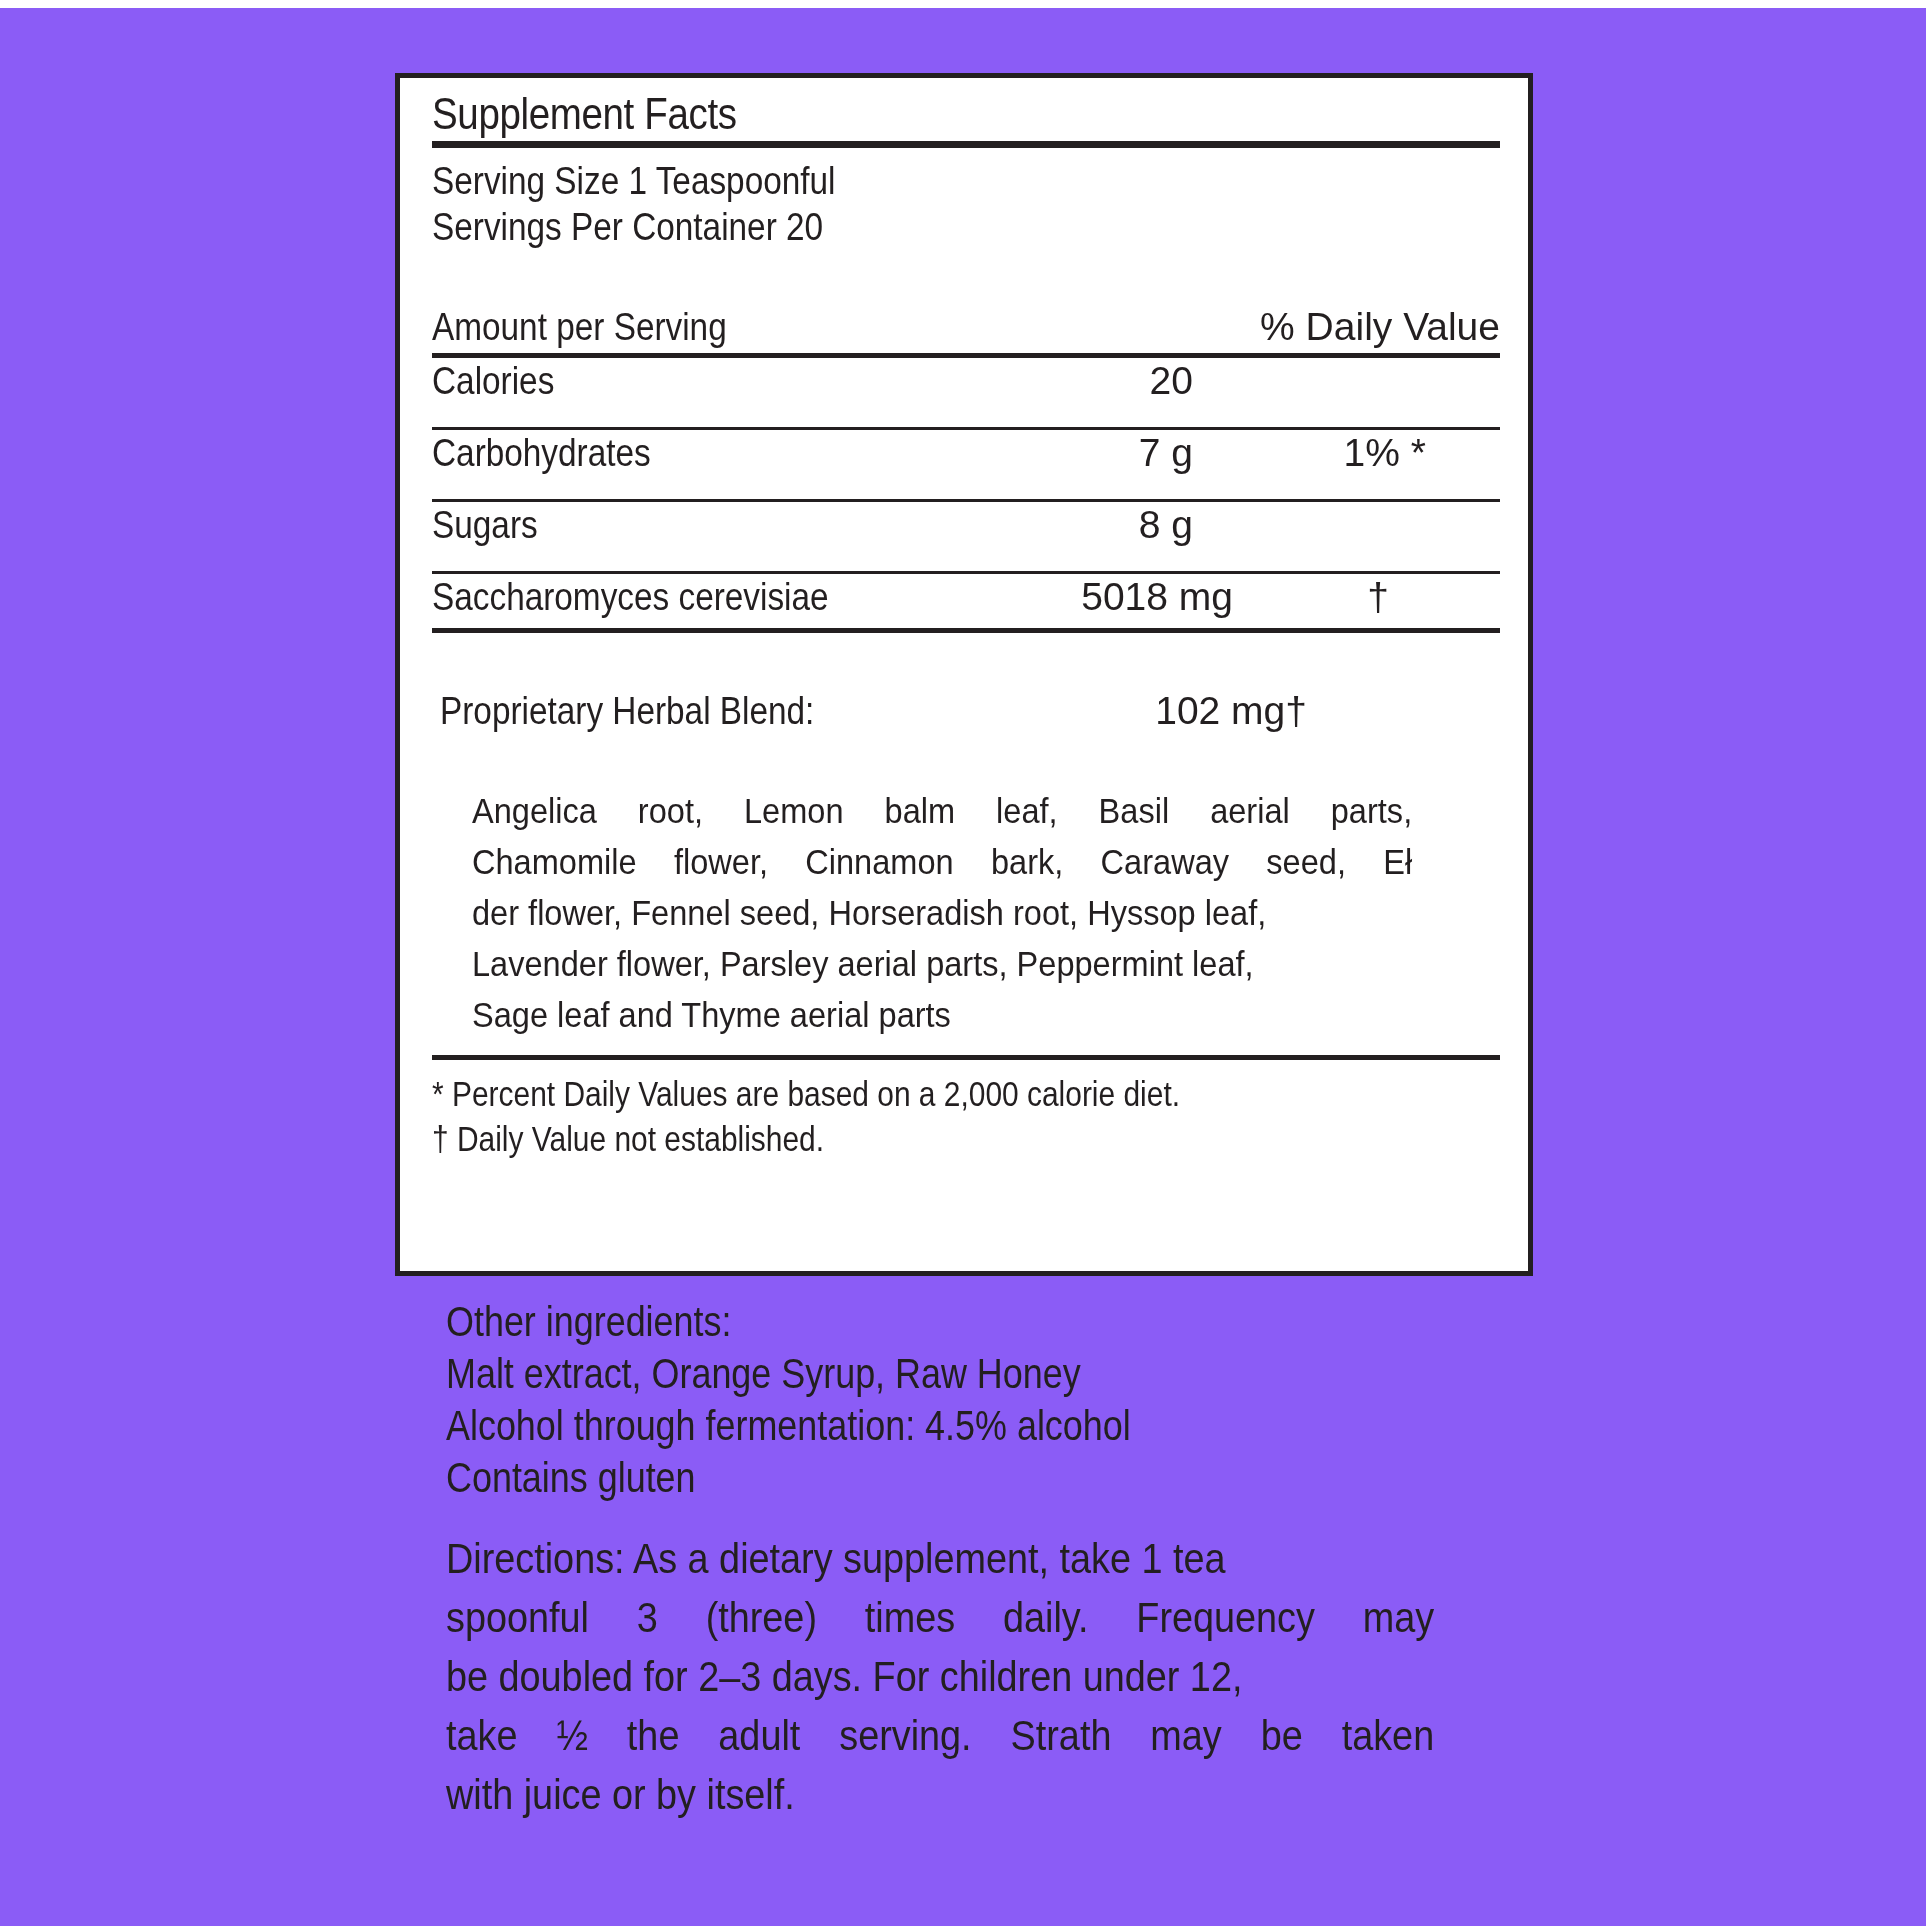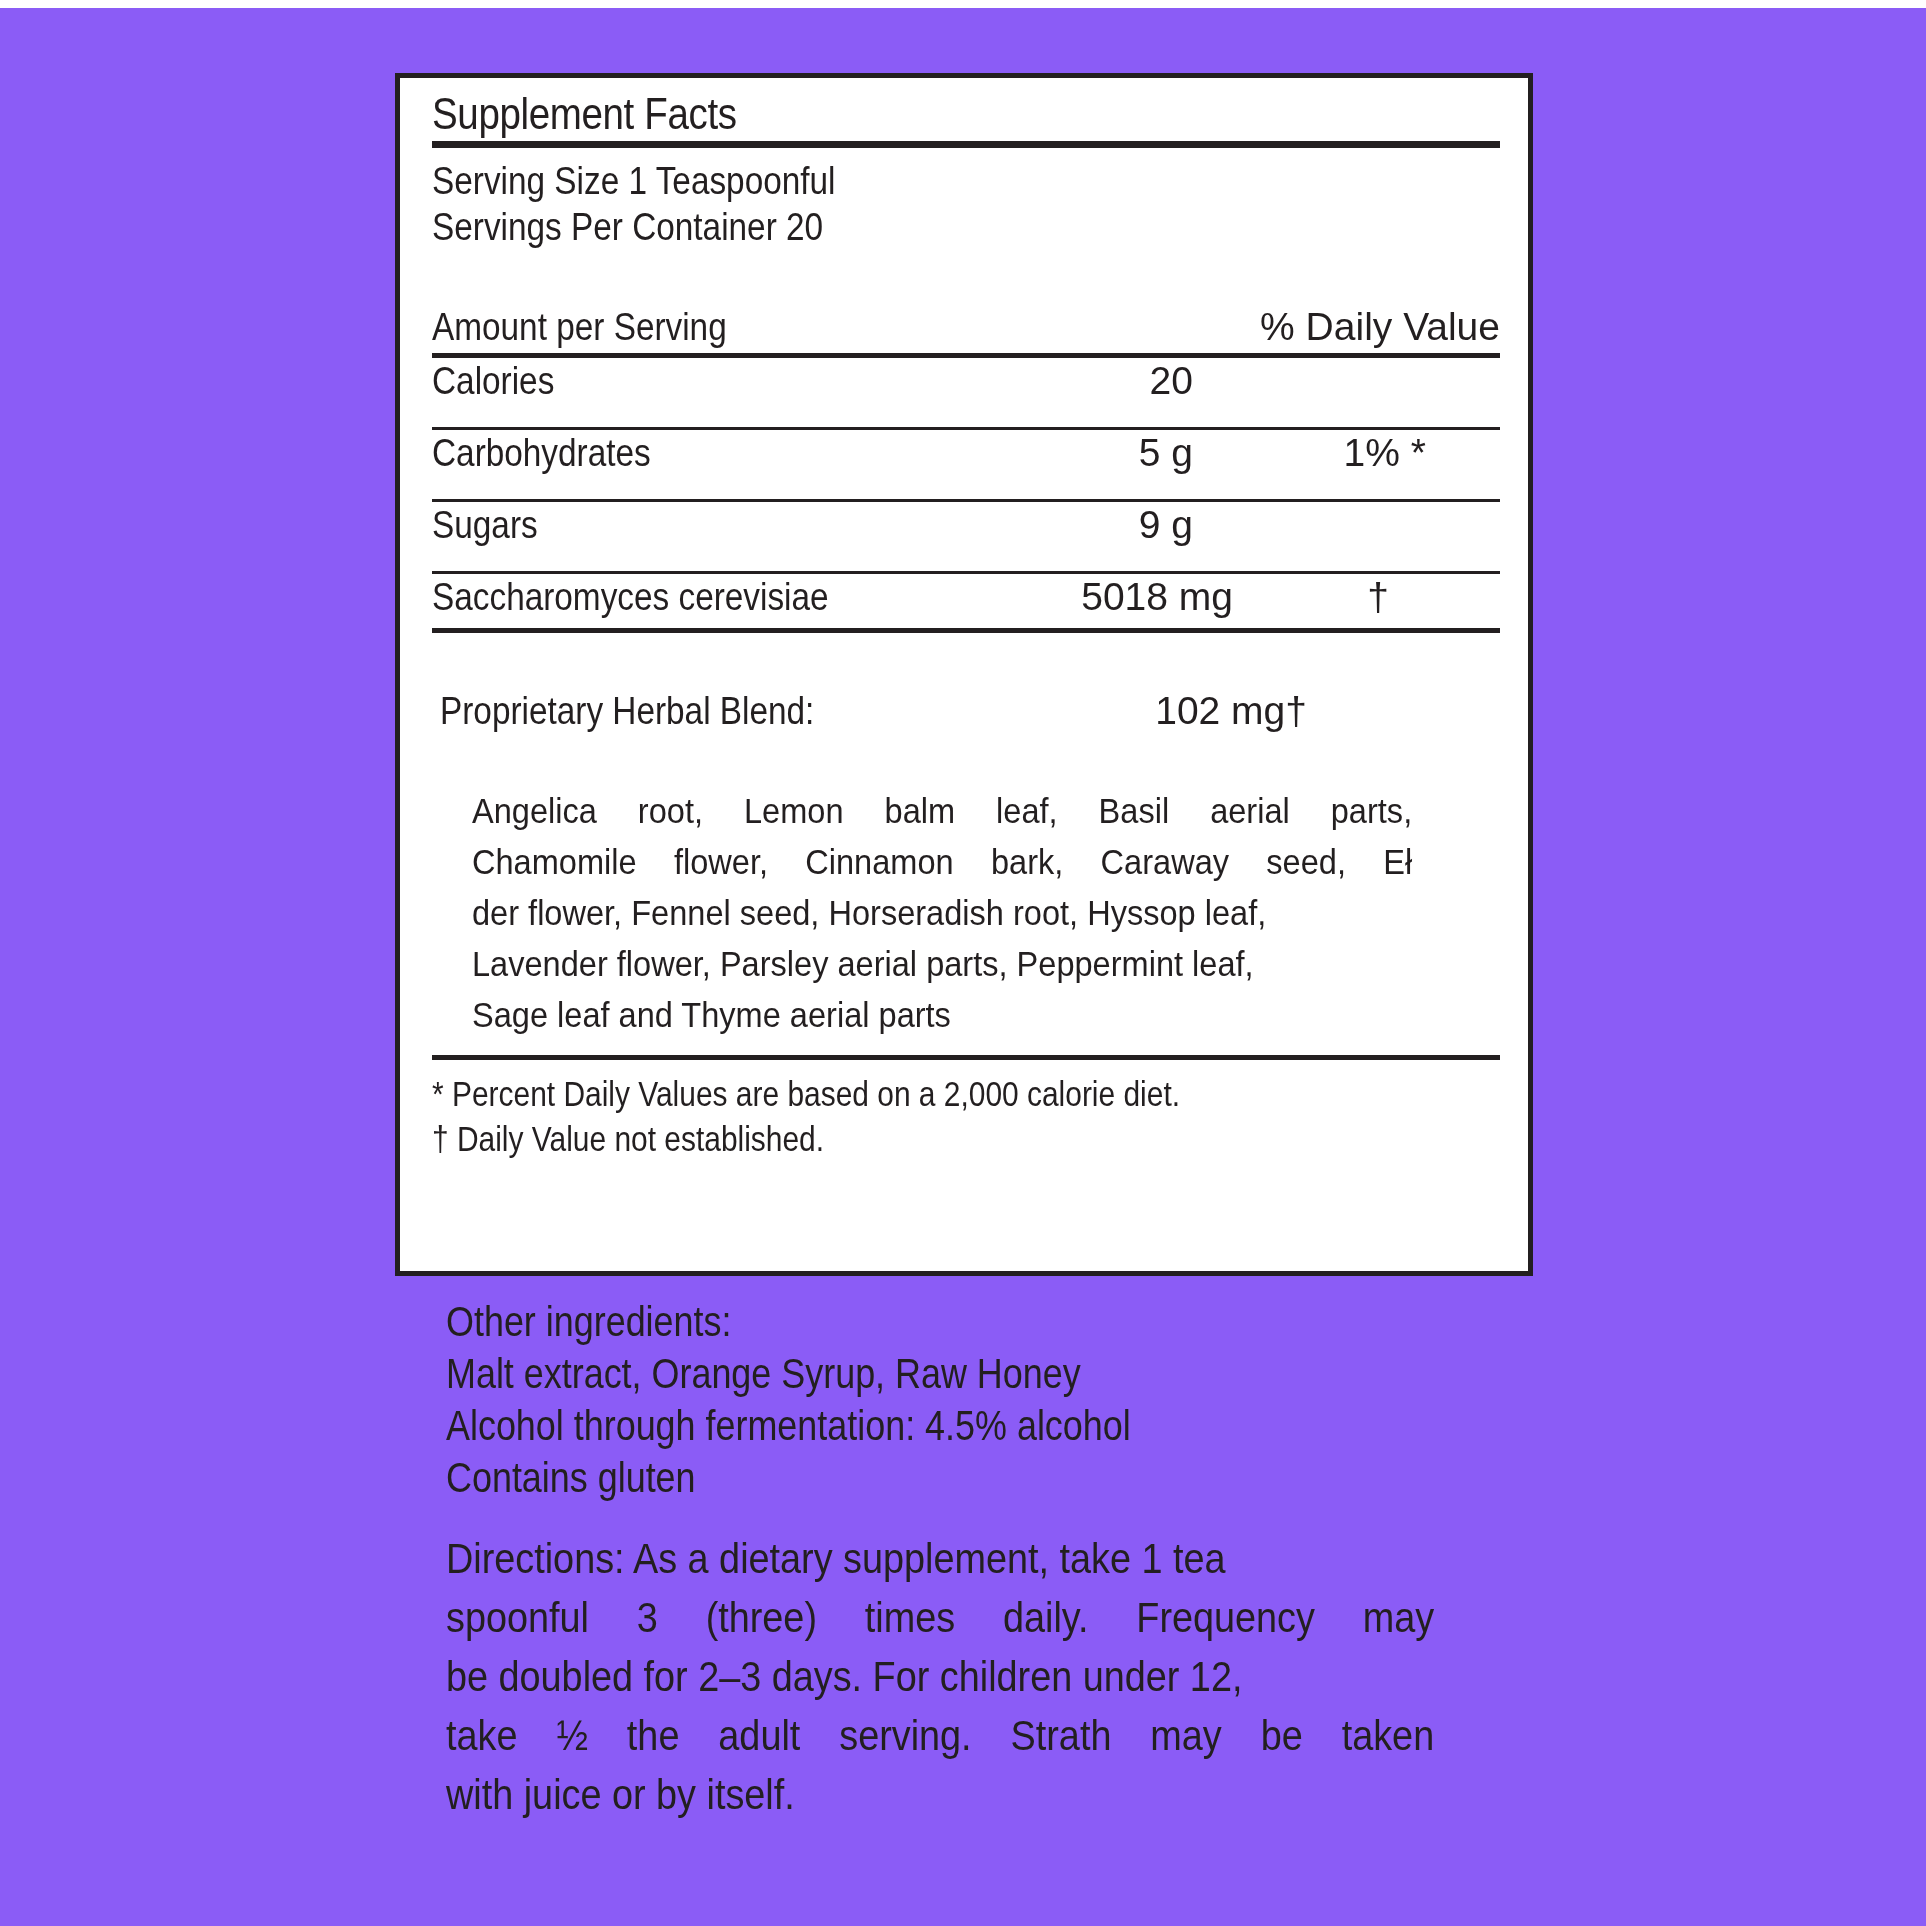--- a/index.html
+++ b/index.html
@@ -236,28 +236,28 @@
 
       <div class="row">
         <div class="c-name">Calories</div>
         <div class="c-amt">20</div>
         <div class="c-dv"></div>
       </div>
       <div class="rule rule-thin"></div>
 
       <div class="row">
         <div class="c-name">Carbohydrates</div>
-        <div class="c-amt">5 g</div>
+        <div class="c-amt">7 g</div>
         <div class="c-dv">1% *</div>
       </div>
       <div class="rule rule-thin"></div>
 
       <div class="row">
         <div class="c-name">Sugars</div>
-        <div class="c-amt">9 g</div>
+        <div class="c-amt">8 g</div>
         <div class="c-dv"></div>
       </div>
       <div class="rule rule-thin"></div>
 
       <div class="row row-tall">
         <div class="c-name">Saccharomyces cerevisiae</div>
         <div class="c-amt" style="width:801px;">5018 mg</div>
         <div class="c-dv-dag">†</div>
       </div>
       <div class="rule rule-med"></div>

